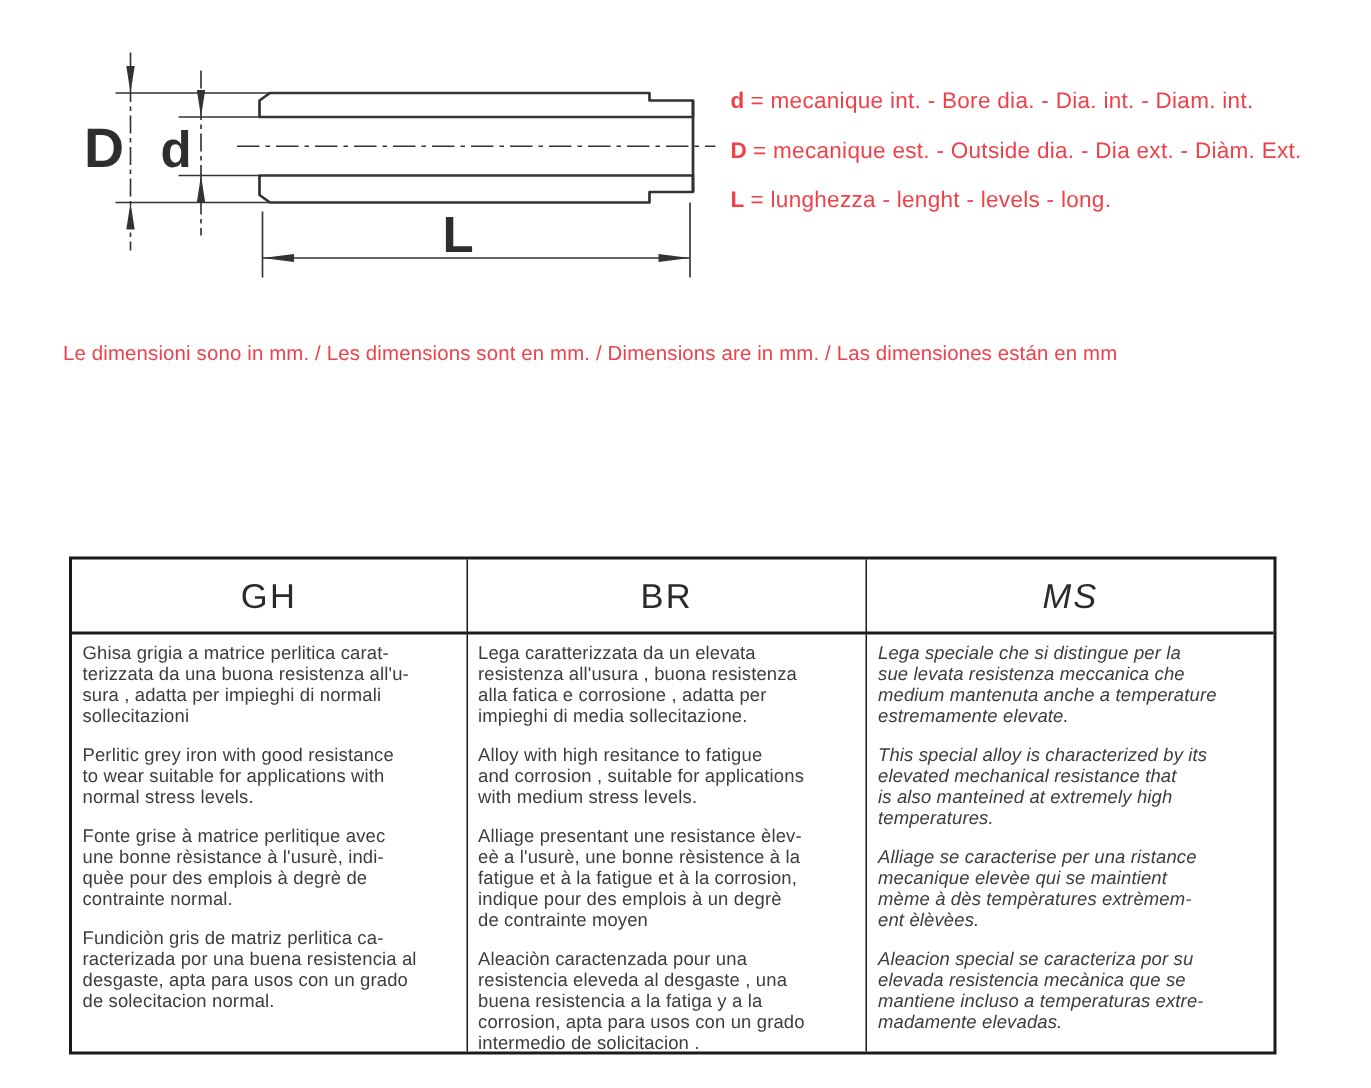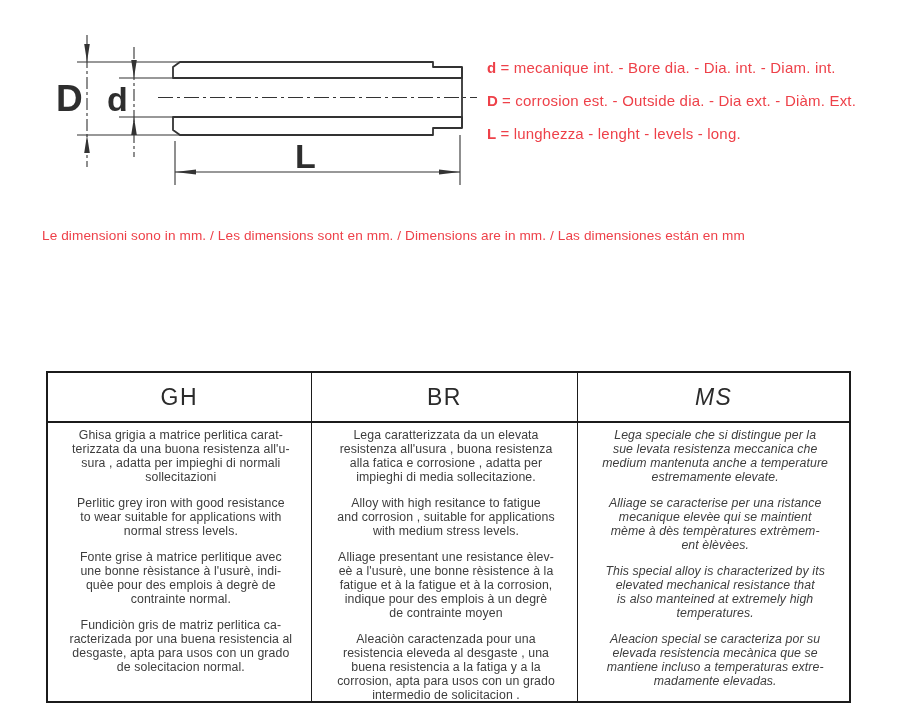--- a/index.html
+++ b/index.html
@@ -33,21 +33,21 @@
     border:2px solid var(--border);box-sizing:border-box;background:#fff;
   }
   .th{
     border-right:1.5px solid var(--border);border-bottom:2px solid var(--border);
     height:48px;display:flex;align-items:center;justify-content:center;
     font-size:23px;letter-spacing:1.5px;color:#2b2b2b;font-weight:500;
   }
   .td{
     border-right:1.5px solid var(--border);
     height:278px;padding:5px 4px 0 7px;box-sizing:border-box;
-    font-size:12.3px;line-height:14px;color:var(--ink);letter-spacing:.1px;overflow:hidden;text-align:center;
+    font-size:12.3px;line-height:14px;color:var(--ink);letter-spacing:.1px;overflow:hidden;
   }
   .last{border-right:none;font-style:italic;}
   .cell-para{white-space:pre-line;margin:0 0 12px 0;}
 
   
   .dline{stroke:var(--line);stroke-width:1.8;fill:none;}
   .xline{stroke:var(--line);stroke-width:1.1;fill:none;}
   .arrow{fill:var(--line);stroke:none;}
   .dimlabel{font-family:"Liberation Sans",sans-serif;font-weight:bold;fill:#2e2e2e;}
 </style>
@@ -100,21 +100,21 @@
       <text class="dimlabel" x="240" y="163" font-size="34">L</text>
     </g>
   </svg>
 </div>
 
 <div class="abs legend">
   <p class="legend-line">
     <span class="legend-symbol">d</span><span>= mecanique int. - Bore dia. - Dia. int. - Diam. int.</span>
   </p>
   <p class="legend-line">
-    <span class="legend-symbol">D</span><span>= corrosion est. - Outside dia. - Dia ext. - Diàm. Ext.</span>
+    <span class="legend-symbol">D</span><span>= mecanique est. - Outside dia. - Dia ext. - Diàm. Ext.</span>
   </p>
   <p class="legend-line">
     <span class="legend-symbol">L</span><span>= lunghezza - lenght - levels - long.</span>
   </p>
 </div>
 
 <div class="abs units-note">Le dimensioni sono in mm. / Les dimensions sont en mm. / Dimensions are in mm. / Las dimensiones están en mm</div>
 
 <div class="abs mat-table">
   <div class="th">GH</div>
@@ -155,26 +155,26 @@
 resistencia eleveda al desgaste , una
 buena resistencia a la fatiga y a la
 corrosion, apta para usos con un grado
 intermedio de solicitacion .</p>
   </div>
   <div class="td last">
     <p class="cell-para">Lega speciale che si distingue per la
 sue levata resistenza meccanica che
 medium mantenuta anche a temperature
 estremamente elevate.</p>
+    <p class="cell-para">This special alloy is characterized by its
+elevated mechanical resistance that
+is also manteined at extremely high
+temperatures.</p>
     <p class="cell-para">Alliage se caracterise per una ristance
 mecanique elevèe qui se maintient
 mème à dès tempèratures extrèmem-
 ent èlèvèes.</p>
-    <p class="cell-para">This special alloy is characterized by its
-elevated mechanical resistance that
-is also manteined at extremely high
-temperatures.</p>
     <p class="cell-para">Aleacion special se caracteriza por su
 elevada resistencia mecànica que se
 mantiene incluso a temperaturas extre-
 madamente elevadas.</p>
   </div>
 </div>
 
 </body></html>

